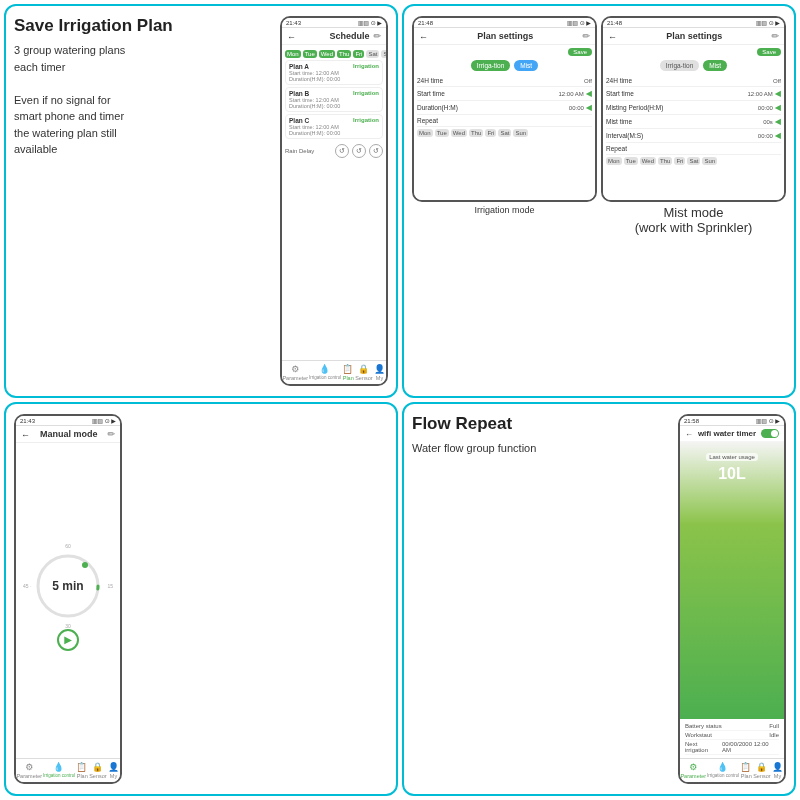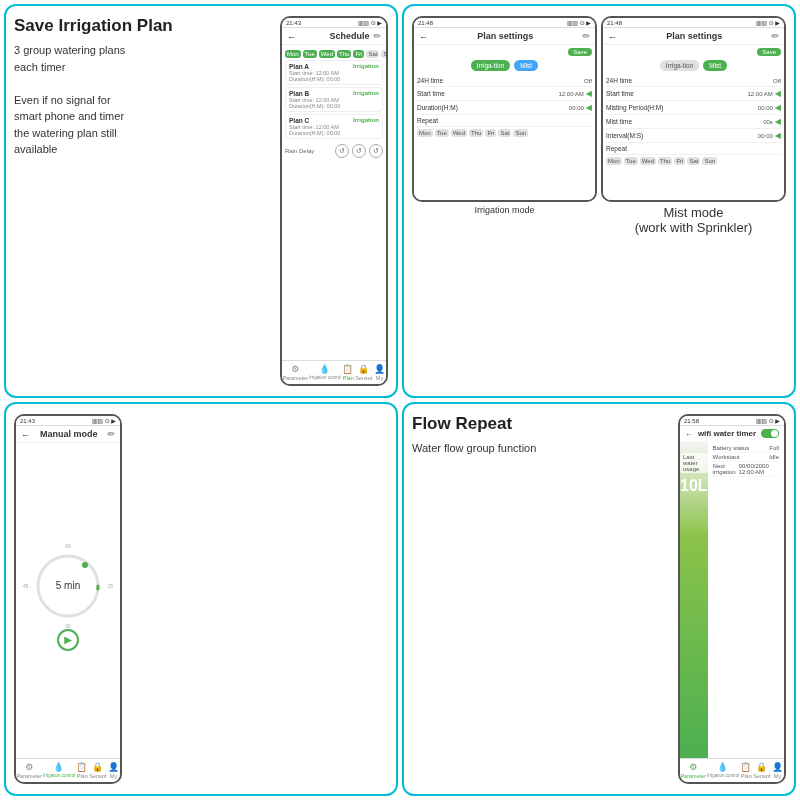--- a/index.html
+++ b/index.html
@@ -563,21 +563,21 @@
         <span class="edit-icon">✏</span>
       </div>
       <div class="phone-content" style="align-items:center;justify-content:center;">
         <div class="dial-container">
           <div style="position:relative;width:70px;height:70px;display:flex;align-items:center;justify-content:center;">
             <svg width="70" height="70" viewBox="0 0 70 70">
               <circle cx="35" cy="35" r="30" fill="none" stroke="#e0e0e0" stroke-width="3"></circle>
               <circle cx="35" cy="35" r="30" fill="none" stroke="#4caf50" stroke-width="3" stroke-dasharray="50 188" stroke-dashoffset="47" stroke-linecap="round"></circle>
               <circle cx="52" cy="14" r="3" fill="#4caf50"></circle>
             </svg>
-            <div style="position:absolute;font-size:10px;font-weight:normal;color:#333;text-align:center;">
+            <div style="position:absolute;font-size:12px;font-weight:bold;color:#333;text-align:center;">
               <span>5 min</span>
             </div>
             <div style="position:absolute;top:-8px;left:50%;transform:translateX(-50%);font-size:5px;color:#aaa;">60</div>
             <div style="position:absolute;right:-10px;top:50%;transform:translateY(-50%);font-size:5px;color:#aaa;">15</div>
             <div style="position:absolute;bottom:-8px;left:50%;transform:translateX(-50%);font-size:5px;color:#aaa;">30</div>
             <div style="position:absolute;left:-10px;top:50%;transform:translateY(-50%);font-size:5px;color:#aaa;">45 ·</div>
           </div>
           <div class="play-btn">▶</div>
         </div>
       </div>
@@ -617,21 +617,21 @@
     <div class="phone">
       <div class="phone-status">
         <span>21:58</span>
         <span>▥▥ ⊙ ▶</span>
       </div>
       <div class="flow-header">
         <span>←</span>
         <span>wifi water timer</span>
         <div class="toggle-switch"></div>
       </div>
-      <div style="flex:1;display:flex;flex-direction:row;overflow:hidden;">
+      <div style="flex:1;display:flex;flex-direction:column;overflow:hidden;">
 
         <div class="flow-green-area">
           <div class="flow-label">Last water usage</div>
           <div class="flow-value">10L</div>
         </div>
 
         <div class="flow-info">
           <div class="flow-info-row">
             <span>Battery status</span>
             <span>Full</span>

